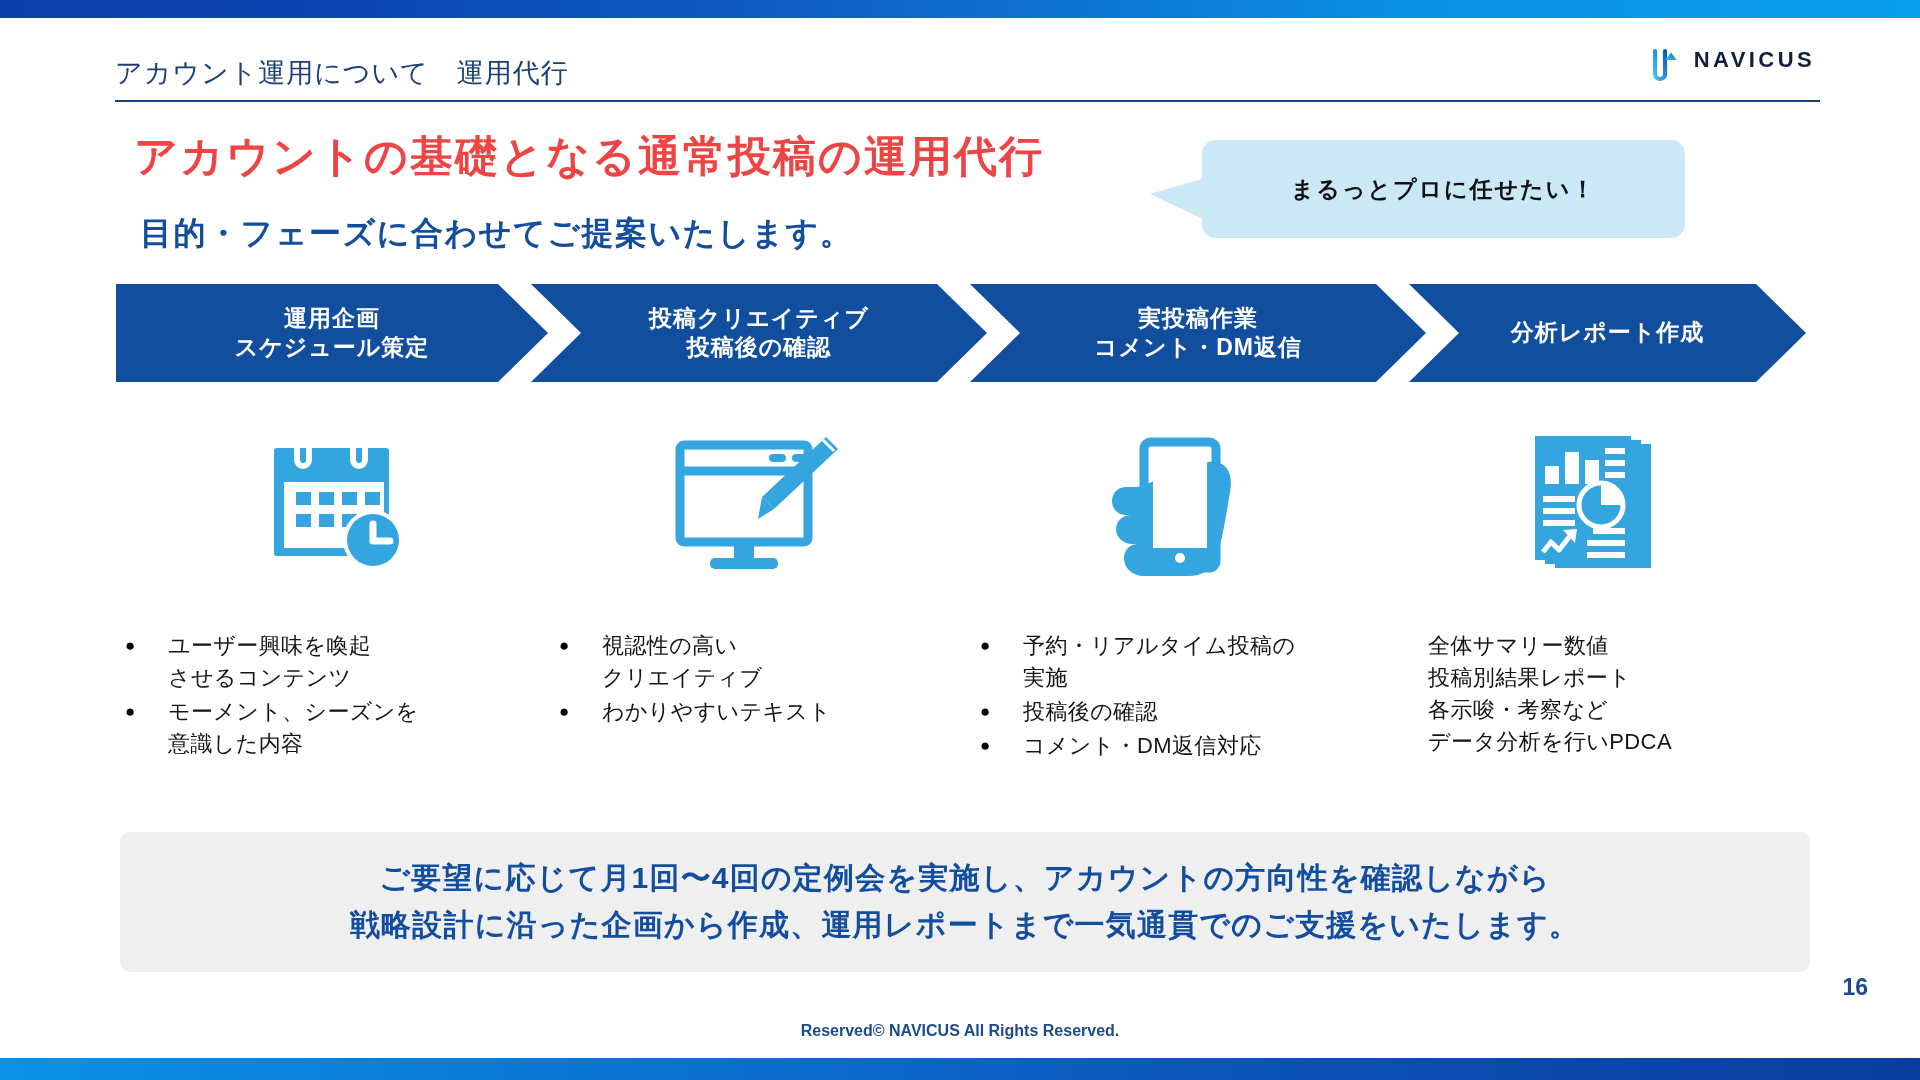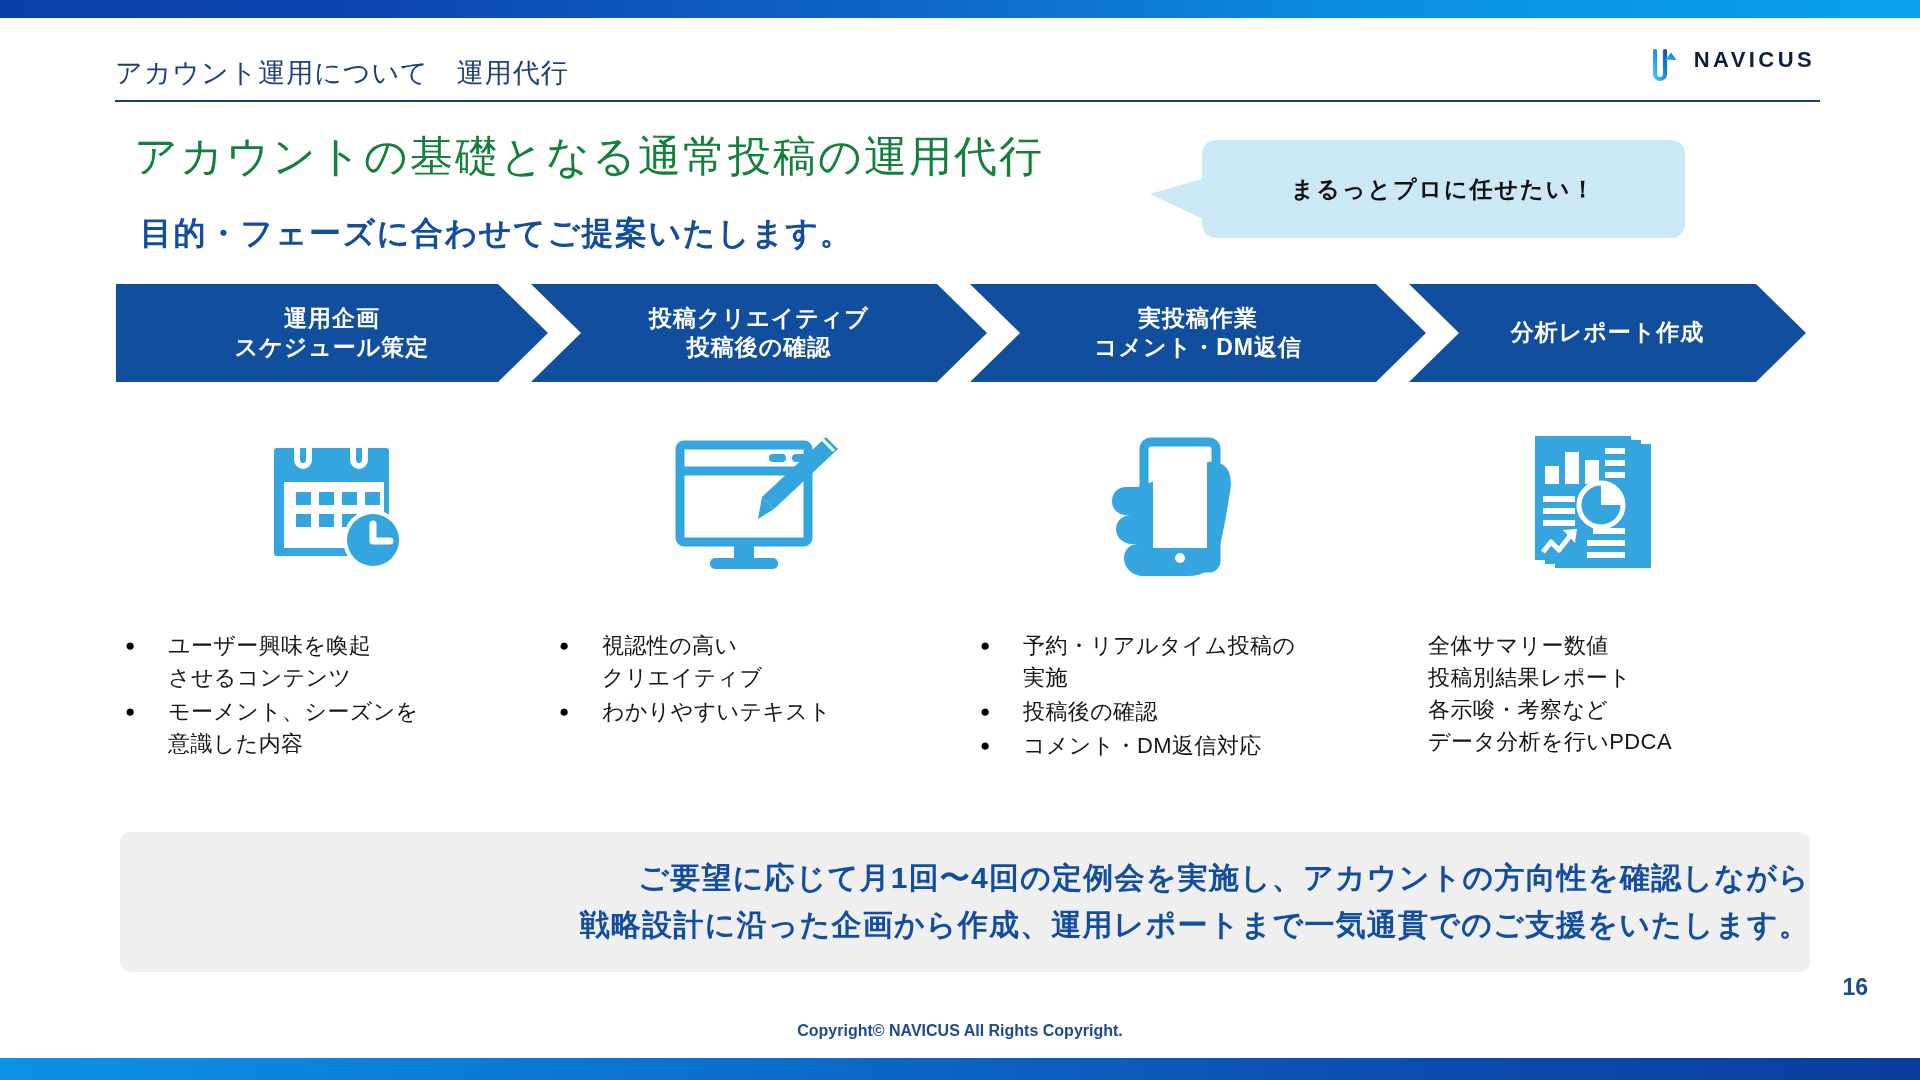--- a/index.html
+++ b/index.html
@@ -38,21 +38,21 @@
     display:flex; align-items:flex-start; gap:9px;
   }
   .logo-mark{ width:34px; height:36px; display:block; }
   .logo-text{
     font-size:22px; font-weight:700; color:#10203a; letter-spacing:3.4px;
   }
 
   
   .hero-title{
     position:absolute; left:134px; top:128px;
-    font-size:43px; font-weight:400; color:#15803d; letter-spacing:2px;
+    font-size:43px; font-weight:700; color:#ef4444; letter-spacing:2px;
     white-space:nowrap;
   }
   .hero-sub{
     position:absolute; left:140px; top:212px;
     font-size:32px; font-weight:700; color:#134e9e; letter-spacing:1.5px;
     white-space:nowrap;
   }
 
   
   .bubble{
@@ -139,21 +139,21 @@
   }
   .plain-line{
     font-size:22px; line-height:32px; color:#141414; letter-spacing:0.4px;
     white-space:pre-line;
   }
 
   
   .banner{
     position:absolute; left:120px; top:832px; width:1690px; height:140px;
     background:#efefef; border-radius:10px;
-    display:flex; flex-direction:column; align-items:flex-end; justify-content:center;
+    display:flex; flex-direction:column; align-items:center; justify-content:center;
     gap:6px;
   }
   .banner-line{
     font-size:30px; font-weight:700; color:#134e9e; letter-spacing:1.2px;
     white-space:nowrap;
   }
 
   
   .copyright{
     position:absolute; left:0; top:1022px; width:1920px;
@@ -351,14 +351,14 @@
     <div class="plain-line">データ分析を行いPDCA</div>
   </div>
 
 </div>
 
 <div class="banner">
   <div class="banner-line">ご要望に応じて月1回〜4回の定例会を実施し、アカウントの方向性を確認しながら</div>
   <div class="banner-line">戦略設計に沿った企画から作成、運用レポートまで一気通貫でのご支援をいたします。</div>
 </div>
 
-<div class="copyright">Copyright© NAVICUS All Rights Copyright.</div>
+<div class="copyright">Reserved© NAVICUS All Rights Reserved.</div>
 <div class="pagenum">16</div>
 
 </body></html>

